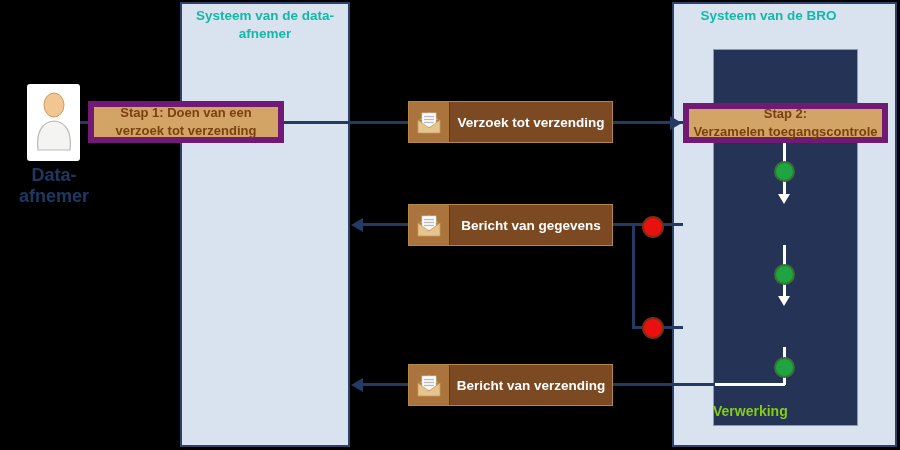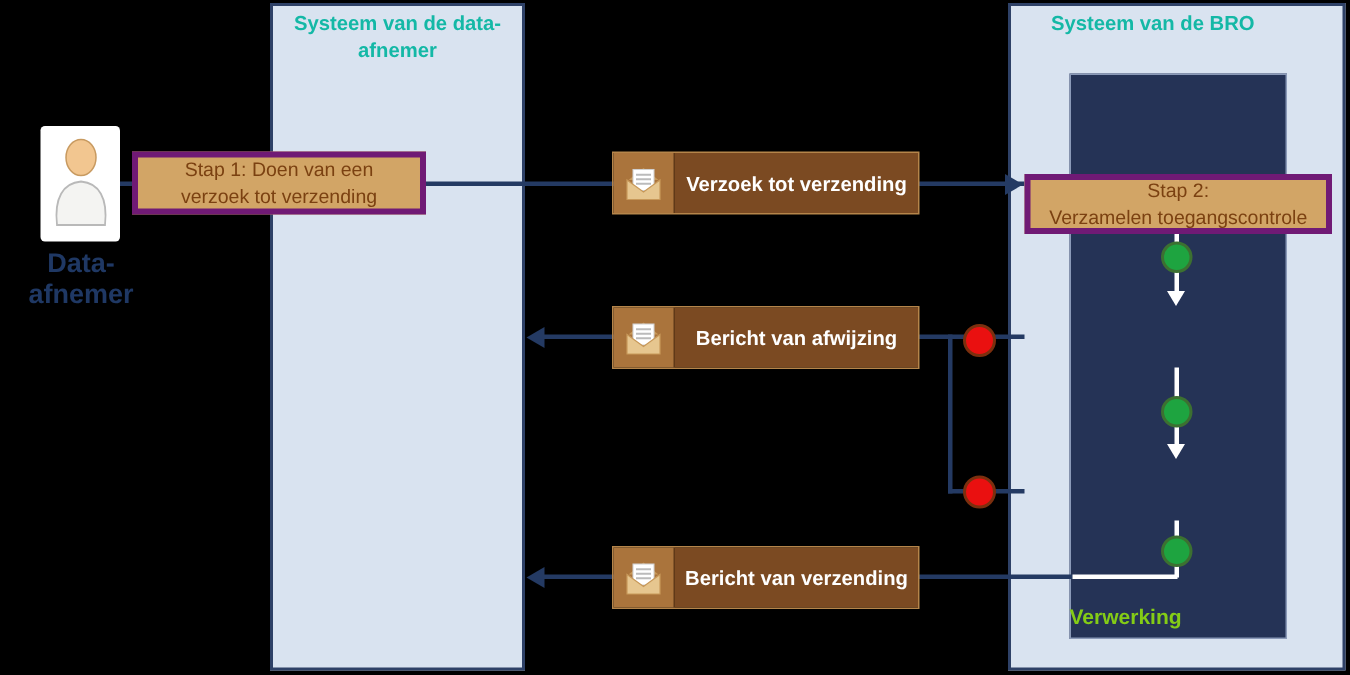--- a/index.html
+++ b/index.html
@@ -31,26 +31,26 @@
   
   .hline,.vline{position:absolute;background:#243a63;z-index:3;}
   .wline{position:absolute;background:#fff;z-index:3;}
   
   .arr{position:absolute;width:0;height:0;z-index:5;}
   .arr-right{border-top:7px solid transparent;border-bottom:7px solid transparent;border-left:12px solid #243a63;}
   .arr-left{border-top:7px solid transparent;border-bottom:7px solid transparent;border-right:12px solid #243a63;}
   .arr-down-white{border-left:6px solid transparent;border-right:6px solid transparent;border-top:10px solid #fff;}
   
   .step-box{
-    position:absolute;background:#d2a566;border:4px solid #701a75;box-sizing:border-box;
+    position:absolute;background:#d2a566;border:6px solid #701a75;box-sizing:border-box;
     display:flex;flex-direction:column;align-items:center;justify-content:center;
-    font-weight:normal;font-size:13px;color:#7b4111;line-height:1.35;text-align:center;z-index:4;
+    font-weight:bold;font-size:13px;color:#7b4111;line-height:1.35;text-align:center;z-index:4;
   }
   #stap1{left:88px;top:101px;width:196px;height:42px;}
-  #stap2{left:683px;top:116px;width:205px;height:40px;}
+  #stap2{left:683px;top:103px;width:205px;height:40px;}
   #stap3{left:683px;top:205px;width:205px;height:40px;}
   #stap4{left:683px;top:307px;width:205px;height:40px;}
   
   .msg-box{
     position:absolute;left:408px;width:205px;height:42px;
     display:flex;align-items:stretch;border:1px solid #b5854a;box-sizing:border-box;z-index:4;
   }
   #msg1{top:101px;} #msg2{top:204px;} #msg3{top:364px;}
   .msg-icon-tile{
     width:40px;background:#aa743c;border-right:1px solid #5f3918;
@@ -139,21 +139,21 @@
     <div class="msg-icon-tile">
       <svg width="28" height="25" viewBox="0 0 28 25">
         <polygon points="4,10 14,2 24,10" fill="#c8995a"></polygon>
         <rect x="7" y="3" width="14" height="14" fill="#ffffff" stroke="#d0d0d0" stroke-width="0.7"></rect>
         <line x1="9" y1="6.5" x2="19" y2="6.5" stroke="#bbbbbb" stroke-width="1.4"></line>
         <line x1="9" y1="9.5" x2="19" y2="9.5" stroke="#bbbbbb" stroke-width="1.4"></line>
         <line x1="9" y1="12.5" x2="19" y2="12.5" stroke="#bbbbbb" stroke-width="1.4"></line>
         <path d="M3,10 L14,18 L25,10 L25,23 L3,23 Z" fill="#e6c68f" stroke="#c8995a" stroke-width="0.8"></path>
       </svg>
     </div>
-    <div class="msg-label">Bericht van afwijzing</div>
+    <div class="msg-label">Bericht van gegevens</div>
   </div>
 
   <div class="msg-box" id="msg3">
     <div class="msg-icon-tile">
       <svg width="28" height="25" viewBox="0 0 28 25">
         <polygon points="4,10 14,2 24,10" fill="#c8995a"></polygon>
         <rect x="7" y="3" width="14" height="14" fill="#ffffff" stroke="#d0d0d0" stroke-width="0.7"></rect>
         <line x1="9" y1="6.5" x2="19" y2="6.5" stroke="#bbbbbb" stroke-width="1.4"></line>
         <line x1="9" y1="9.5" x2="19" y2="9.5" stroke="#bbbbbb" stroke-width="1.4"></line>
         <line x1="9" y1="12.5" x2="19" y2="12.5" stroke="#bbbbbb" stroke-width="1.4"></line>

